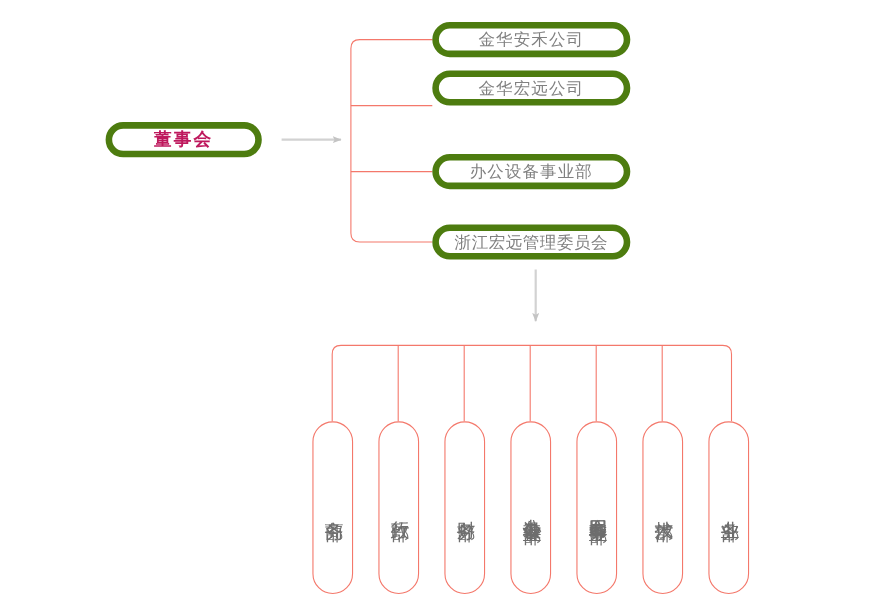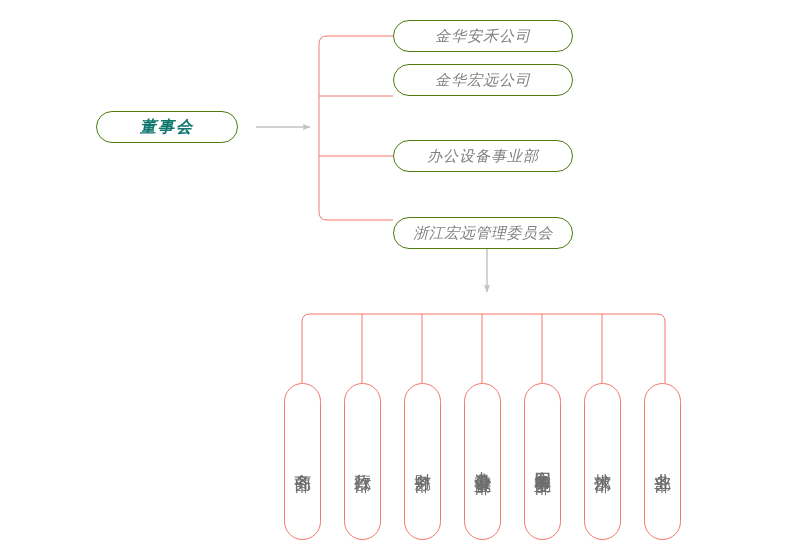--- a/index.html
+++ b/index.html
@@ -26,58 +26,57 @@
     left: 0;
     top: 0;
     width: 800px;
     height: 560px;
     pointer-events: none;
   }
   
   .pill {
     position: absolute;
     box-sizing: border-box;
-    border: 1px solid #4d7c0f;
+    border: 6px solid #4d7c0f;
     border-radius: 999px;
     background: #ffffff;
     display: flex;
     align-items: center;
     justify-content: center;
     white-space: nowrap;
-    font-style: italic;
   }
   .pill-label {
     color: #808080;
     font-size: 15px;
     letter-spacing: 1px;
     line-height: 1;
   }
   
   .pill.root {
     left: 96px;
     top: 111px;
     width: 142px;
     height: 32px;
   }
   .pill.root .pill-label {
-    color: #0f766e;
+    color: #be185d;
     font-weight: bold;
     font-size: 16px;
     letter-spacing: 2px;
   }
   
   .pill.division {
     left: 393px;
     width: 180px;
     height: 32px;
   }
   .pill.division.d0 { top: 20px; }
   .pill.division.d1 { top: 64px; }
   .pill.division.d2 { top: 140px; }
-  .pill.division.d3 { top: 217px; text-align: center; }
+  .pill.division.d3 { top: 204px; text-align: center; }
   .pill.division.d3 .pill-label { letter-spacing: 0.5px; }
 
   
   .vpill {
     position: absolute;
     box-sizing: border-box;
     border: 1px solid #f4786b;
     border-radius: 999px;
     background: #ffffff;
     top: 383px;

